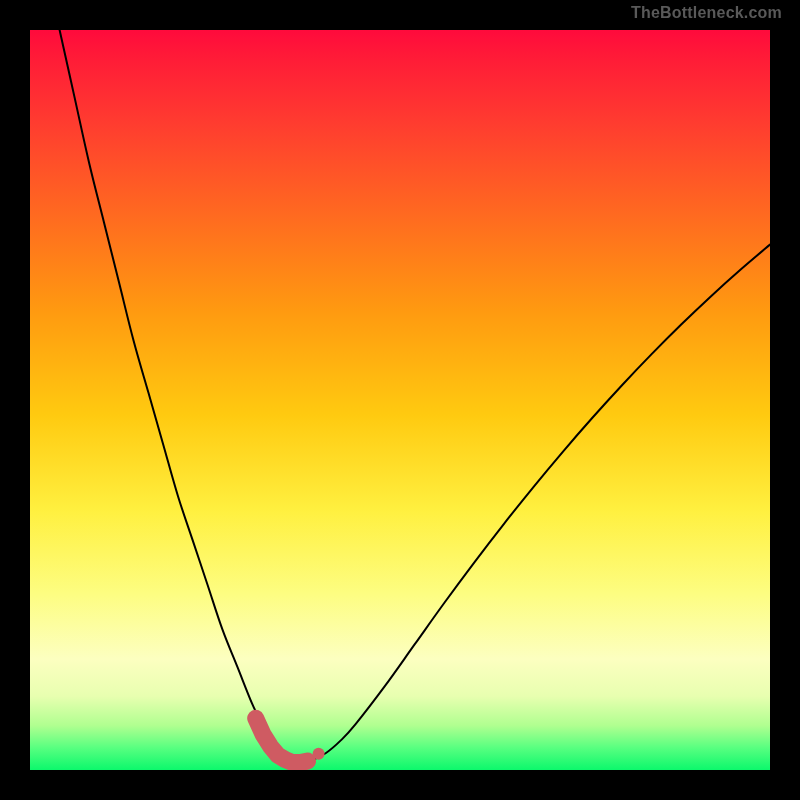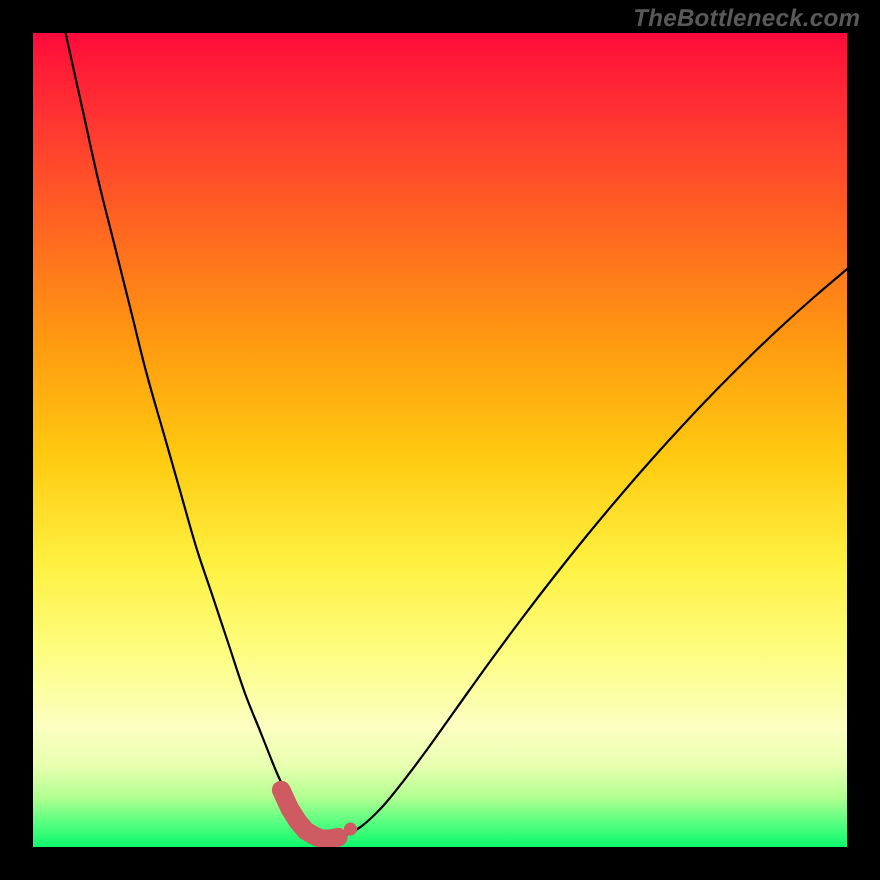--- a/index.html
+++ b/index.html
@@ -33,25 +33,24 @@
       #e8ffb0 90%,
       #b0ff90 94%,
       #58ff80 97%,
       #0cf86c 100%);
   }
   .watermark {
     position: absolute;
     top: 4px;
     right: 18px;
     font-family: Arial, Helvetica, sans-serif;
-    font-size: 22px;
+    font-size: 16px;
     font-weight: 600;
     color: #595959;
     letter-spacing: 0.2px;
-    font-style: italic;
   }
   .curve-layer, .marker-layer {
     position: absolute;
     inset: 0;
     width: 740px;
     height: 740px;
   }
 </style>
 </head>
 <body>

